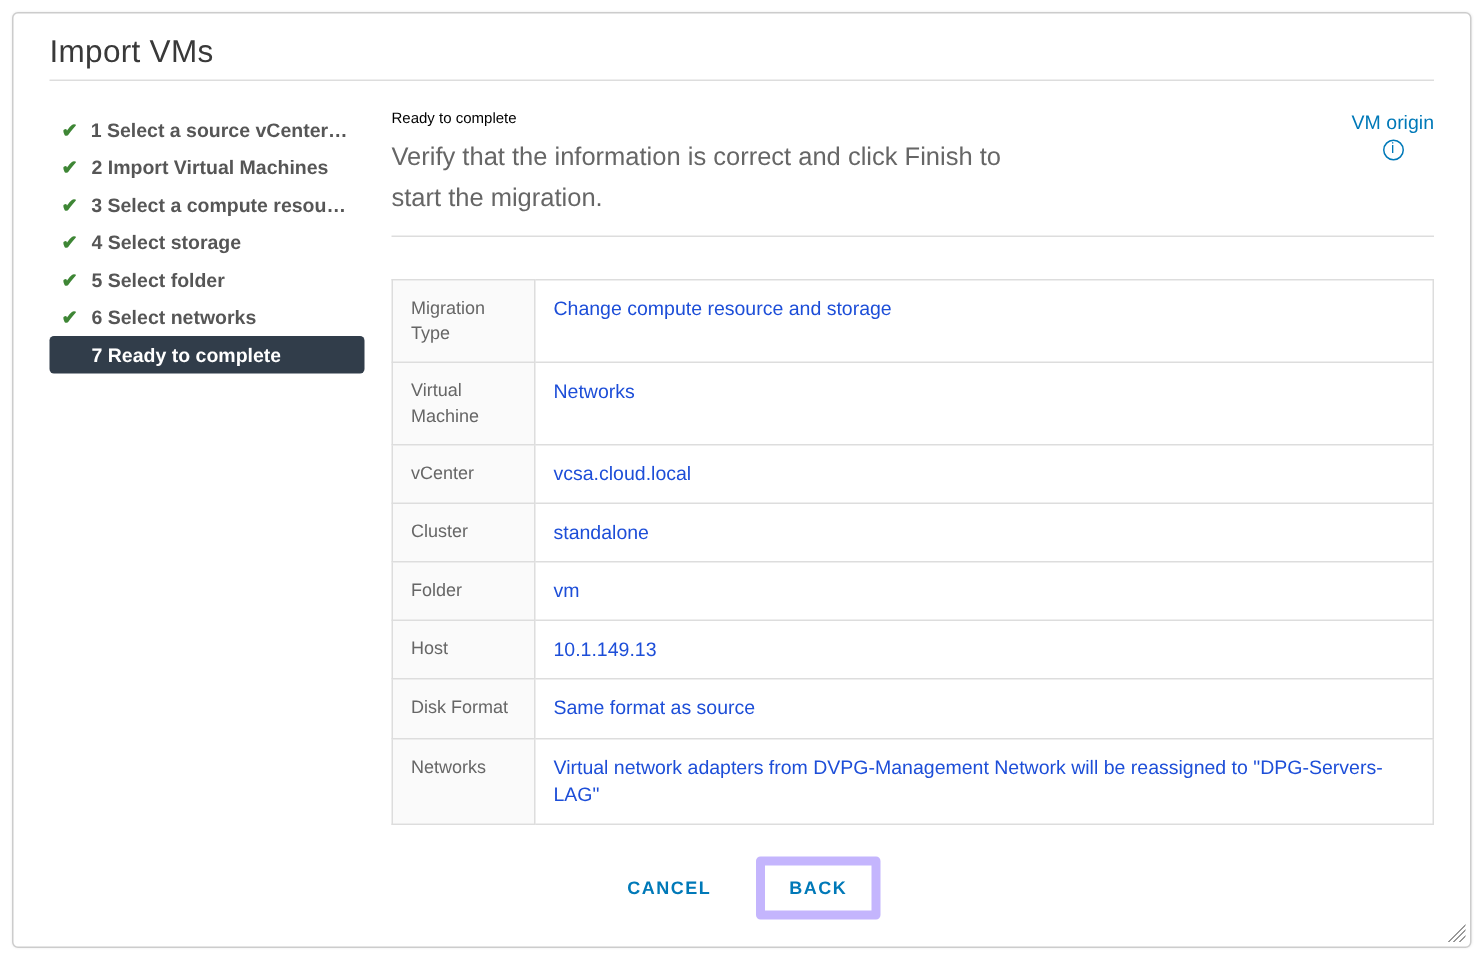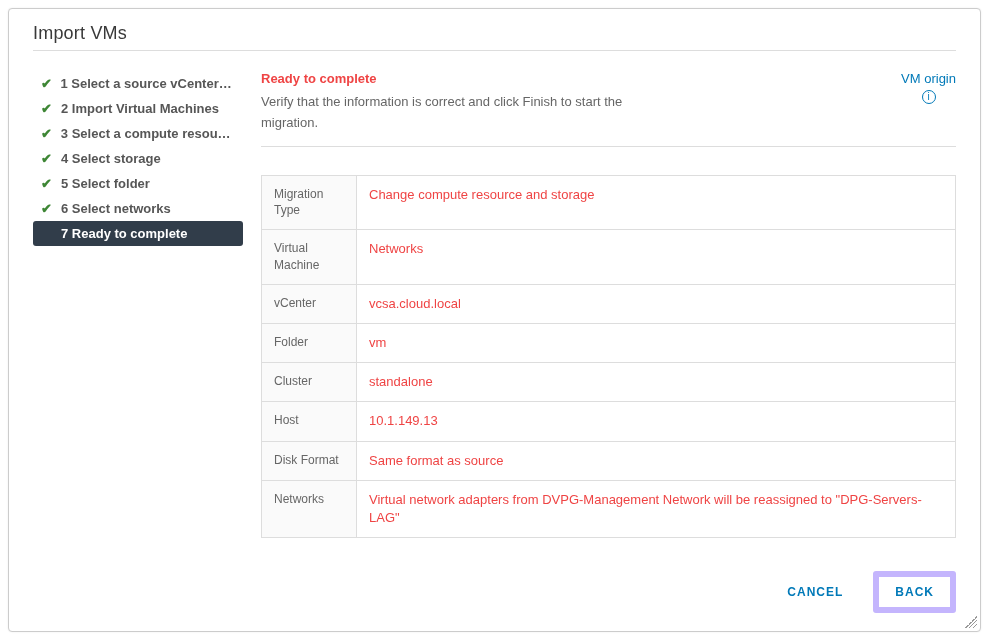--- a/index.html
+++ b/index.html
@@ -20,21 +20,21 @@
     border-radius: 4px;
     background: #fff;
     display: flex;
     flex-direction: column;
     box-shadow: 0 0 2px rgba(0,0,0,0.08);
   }
   .dialog-header {
     padding: 14px 24px 8px 24px;
   }
   .dialog-title {
-    font-size: 18px;
+    font-size: 21px;
     font-weight: 300;
     color: #393939;
     letter-spacing: 0.2px;
     border-bottom: 1px solid #ddd;
     padding-bottom: 6px;
   }
   .dialog-body {
     flex: 1;
     display: flex;
     padding: 0 24px 0 24px;
@@ -82,28 +82,28 @@
   }
   .content-header {
     display: flex;
     justify-content: space-between;
     align-items: flex-start;
     border-bottom: 1px solid #ddd;
     padding-bottom: 12px;
     margin-bottom: 28px;
   }
   .content-title {
-    font-weight: 700;
-    color: #ef4444;
-    font-size: 13px;
+    font-weight: 400;
+    color: #000000;
+    font-size: 10px;
     margin-bottom: 6px;
   }
   .content-desc {
     color: #666;
-    font-size: 13px;
+    font-size: 17px;
     line-height: 1.6;
     max-width: 420px;
   }
   .origin-link {
     color: #0079b8;
     font-size: 13px;
     display: flex;
     align-items: center;
     gap: 4px;
     text-decoration: none;
@@ -122,34 +122,34 @@
   table.summary {
     width: 100%;
     border-collapse: collapse;
     border: 1px solid #ddd;
     font-size: 13px;
   }
   table.summary td {
     border: 1px solid #ddd;
     padding: 10px 12px;
     vertical-align: top;
-    color: #ef4444;
+    color: #1d4ed8;
     line-height: 1.4;
   }
   table.summary td.key {
     width: 95px;
     background: #fafafa;
     color: #666;
     font-size: 12px;
   }
   .dialog-footer {
     border-top: 0;
     padding: 16px 24px 18px 24px;
     display: flex;
-    justify-content: flex-end;
+    justify-content: center;
     gap: 14px;
     align-items: center;
   }
   .btn {
     font-size: 12px;
     letter-spacing: 1px;
     font-weight: 600;
     padding: 8px 16px;
     border-radius: 3px;
     cursor: pointer;
@@ -238,26 +238,26 @@
           </tr>
           <tr>
             <td class="key">Virtual Machine</td>
             <td>Networks</td>
           </tr>
           <tr>
             <td class="key">vCenter</td>
             <td>vcsa.cloud.local</td>
           </tr>
           <tr>
+            <td class="key">Cluster</td>
+            <td>standalone</td>
+          </tr>
+          <tr>
             <td class="key">Folder</td>
             <td>vm</td>
-          </tr>
-          <tr>
-            <td class="key">Cluster</td>
-            <td>standalone</td>
           </tr>
           <tr>
             <td class="key">Host</td>
             <td>10.1.149.13</td>
           </tr>
           <tr>
             <td class="key">Disk Format</td>
             <td>Same format as source</td>
           </tr>
           <tr>

